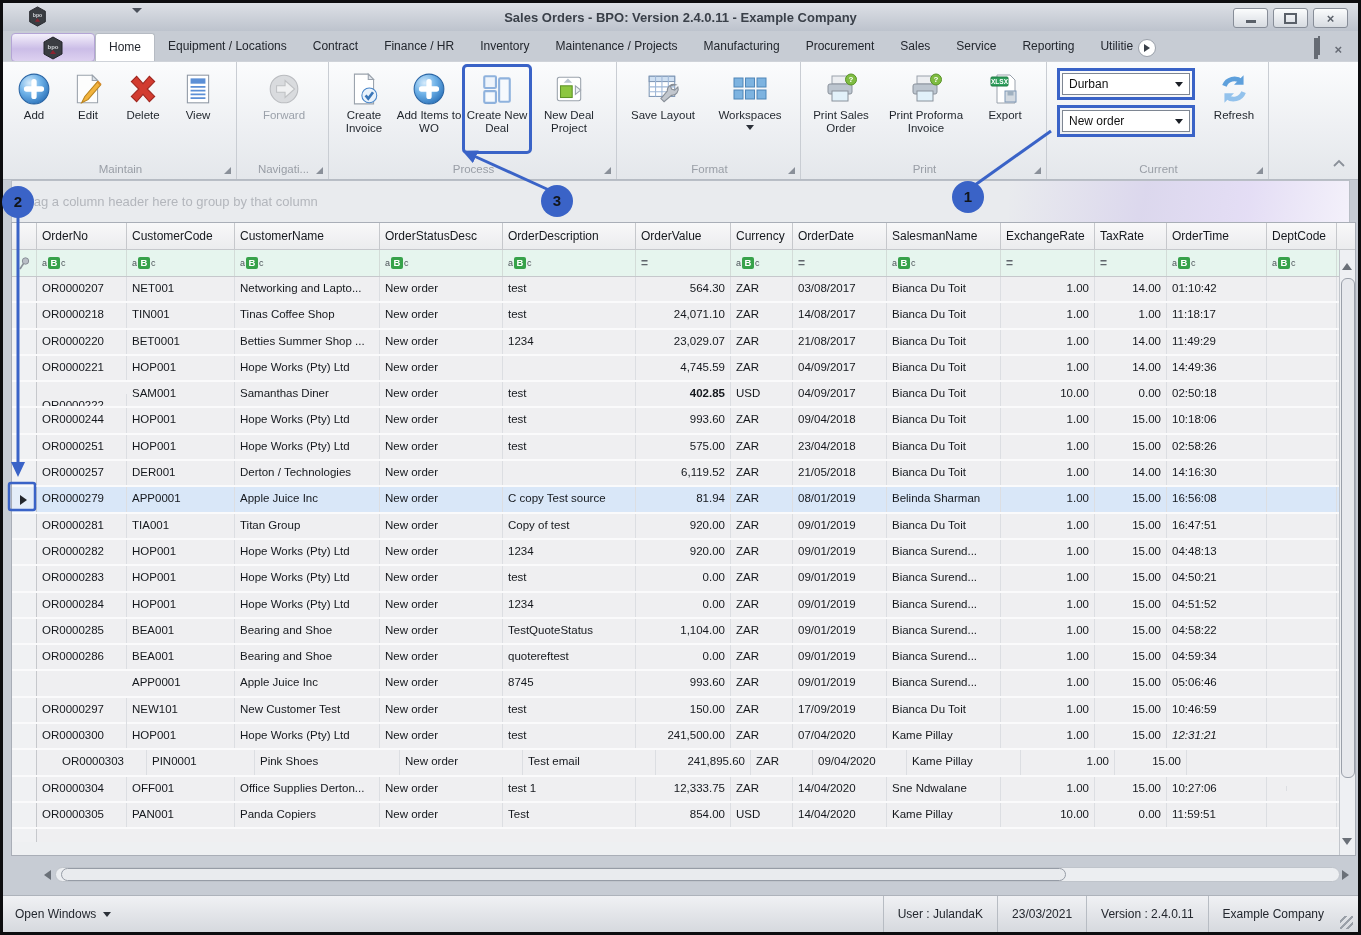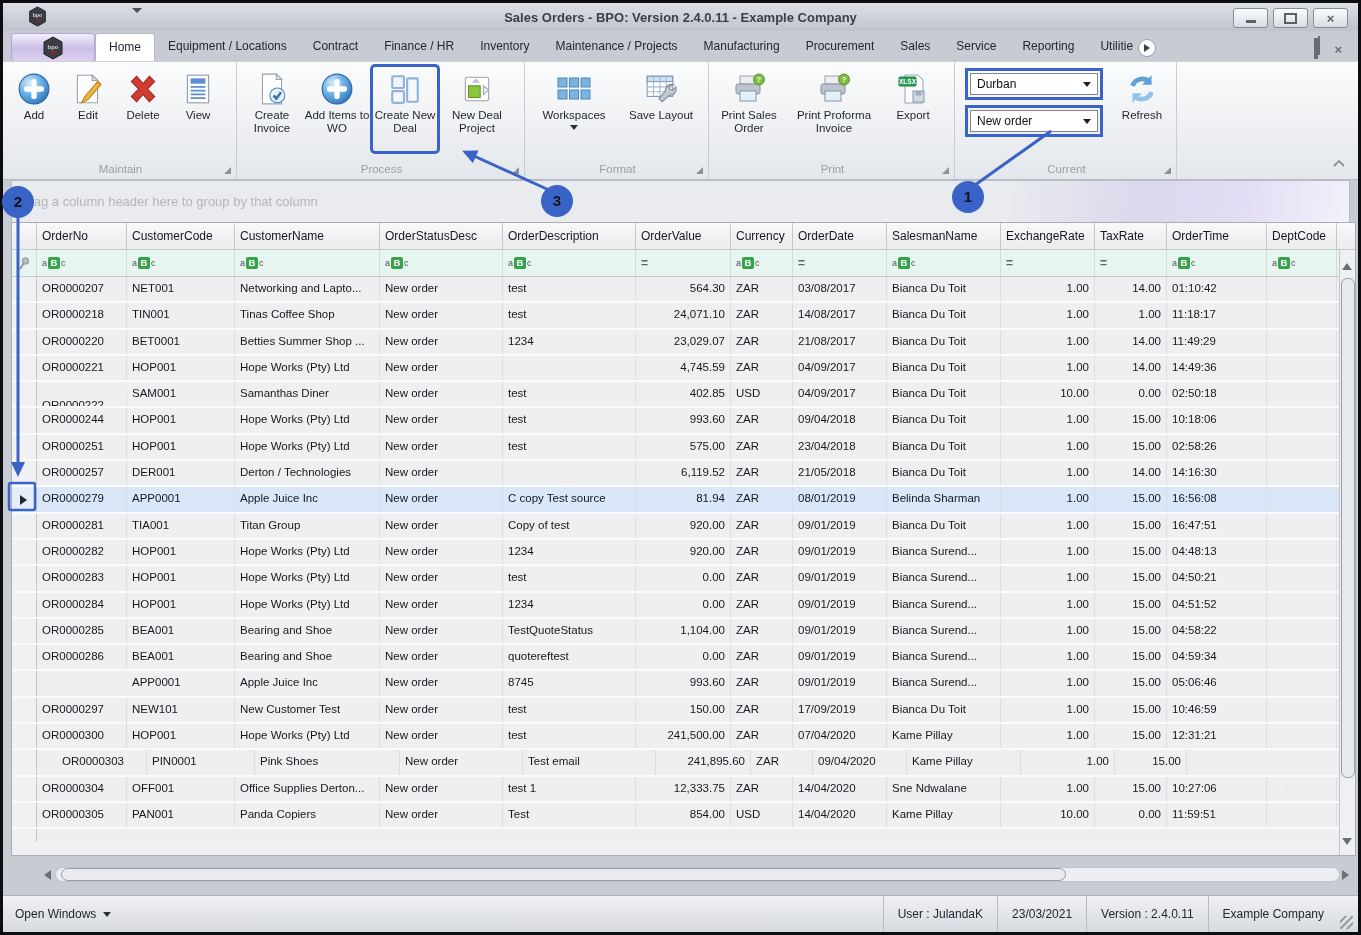--- a/index.html
+++ b/index.html
@@ -247,20 +247,37 @@
                 </svg>
               </div>
               <div class="rlabel">View</div>
             </div>
           </div>
           <div class="glabel">
             <div>Maintain</div>
             <div class="launcher"></div>
           </div>
         </div>
+        <div class="rgroup rg1">
+          <div class="rbtns">
+            <div class="rbtn disabled" style="width: 84px;">
+              <div class="ricon">
+                <svg viewBox="0 0 32 32">
+                  <circle cx="16" cy="16" r="13" fill="#d9dbde" stroke="#b9bbbf"></circle>
+                  <path d="M9 13h8V8l9 8-9 8v-5H9z" fill="#f0f1f2" stroke="#bfc1c4"></path>
+                </svg>
+              </div>
+              <div class="rlabel">Forward</div>
+            </div>
+          </div>
+          <div class="glabel">
+            <div>Navigati...</div>
+            <div class="launcher"></div>
+          </div>
+        </div>
         <div class="rgroup rg2">
           <div class="rbtns">
             <div class="rbtn" style="width: 60px;">
               <div class="ricon">
                 <svg viewBox="0 0 32 32">
                   <path d="M7 2h13l5 5v23H7z" fill="#fff" stroke="#9aa2ac"></path>
                   <path d="M20 2l5 5h-5z" fill="#e2e7ed" stroke="#9aa2ac"></path>
                   <circle cx="21" cy="22" r="7" fill="#eaf3fc" stroke="#4a86c8"></circle>
                   <path d="M17.5 22l2.5 3 4.5-6" stroke="#3a76b8" stroke-width="2.5" fill="none"></path>
                 </svg>
@@ -305,46 +322,46 @@
               <div class="rlabel">New Deal Project</div>
             </div>
           </div>
           <div class="glabel">
             <div>Process</div>
             <div class="launcher"></div>
           </div>
         </div>
         <div class="rgroup rg3">
           <div class="rbtns">
+            <div class="rbtn" style="width: 82px;">
+              <div class="ricon">
+                <svg viewBox="0 0 32 32">
+                  <rect x="3" y="4" width="24" height="19" fill="#fff" stroke="#7f97b5"></rect>
+                  <rect x="3" y="4" width="24" height="5" fill="#cfe0f2" stroke="#7f97b5"></rect>
+                  <path d="M3 14h24M3 18.5h24M9 4v19M15 4v19M21 4v19" stroke="#9fb8d8"></path>
+                  <path d="M28 12a6 6 0 00-8 6l-6 7 3 3 7-6a6 6 0 006-8l-3 3-3-1-1-3z" fill="#c2c7ce" stroke="#868d96"></path>
+                </svg>
+              </div>
+              <div class="rlabel">Save Layout</div>
+            </div>
             <div class="rbtn" style="width: 88px;">
               <div class="ricon">
                 <svg viewBox="0 0 34 24">
                   <g fill="#7db3e0" stroke="#4f86b8">
                     <rect x="1" y="1" width="9" height="9"></rect>
                     <rect x="12.5" y="1" width="9" height="9"></rect>
                     <rect x="24" y="1" width="9" height="9"></rect>
                     <rect x="1" y="13" width="9" height="9"></rect>
                     <rect x="12.5" y="13" width="9" height="9"></rect>
                     <rect x="24" y="13" width="9" height="9"></rect>
                   </g>
                 </svg>
               </div>
               <div class="rlabel">Workspaces</div>
               <div class="dd-tri"></div>
-            </div>
-            <div class="rbtn" style="width: 82px;">
-              <div class="ricon">
-                <svg viewBox="0 0 32 32">
-                  <rect x="3" y="4" width="24" height="19" fill="#fff" stroke="#7f97b5"></rect>
-                  <rect x="3" y="4" width="24" height="5" fill="#cfe0f2" stroke="#7f97b5"></rect>
-                  <path d="M3 14h24M3 18.5h24M9 4v19M15 4v19M21 4v19" stroke="#9fb8d8"></path>
-                  <path d="M28 12a6 6 0 00-8 6l-6 7 3 3 7-6a6 6 0 006-8l-3 3-3-1-1-3z" fill="#c2c7ce" stroke="#868d96"></path>
-                </svg>
-              </div>
-              <div class="rlabel">Save Layout</div>
             </div>
           </div>
           <div class="glabel">
             <div>Format</div>
             <div class="launcher"></div>
           </div>
         </div>
         <div class="rgroup rg4">
           <div class="rbtns">
             <div class="rbtn" style="width: 70px;">
@@ -608,21 +625,21 @@
           <div class="cell" style="width: 70px;"></div>
           <div class="cell fill"></div>
         </div>
         <div class="grow">
           <div class="cell ind"></div>
           <div class="cell" style="width: 90px; margin-top: 12px;">OR0000222</div>
           <div class="cell" style="width: 108px;">SAM001</div>
           <div class="cell" style="width: 145px;">Samanthas Diner</div>
           <div class="cell" style="width: 123px;">New order</div>
           <div class="cell" style="width: 133px;">test</div>
-          <div class="cell r" style="width: 95px;">402.85</div>
+          <div class="cell r" style="width: 95px; font-weight: bold;">402.85</div>
           <div class="cell" style="width: 62px;">USD</div>
           <div class="cell" style="width: 94px;">04/09/2017</div>
           <div class="cell" style="width: 114px;">Bianca Du Toit</div>
           <div class="cell r" style="width: 94px;">10.00</div>
           <div class="cell r" style="width: 72px;">0.00</div>
           <div class="cell" style="width: 100px;">02:50:18</div>
           <div class="cell" style="width: 70px;"></div>
           <div class="cell fill"></div>
         </div>
         <div class="grow">
@@ -837,21 +854,21 @@
           <div class="cell" style="width: 108px;">HOP001</div>
           <div class="cell" style="width: 145px;">Hope Works (Pty) Ltd</div>
           <div class="cell" style="width: 123px;">New order</div>
           <div class="cell" style="width: 133px;">test</div>
           <div class="cell r" style="width: 95px;">241,500.00</div>
           <div class="cell" style="width: 62px;">ZAR</div>
           <div class="cell" style="width: 94px;">07/04/2020</div>
           <div class="cell" style="width: 114px;">Kame Pillay</div>
           <div class="cell r" style="width: 94px;">1.00</div>
           <div class="cell r" style="width: 72px;">15.00</div>
-          <div class="cell" style="width: 100px;">12:31:21</div>
+          <div class="cell" style="width: 100px; font-style: italic;">12:31:21</div>
           <div class="cell" style="width: 70px;"></div>
           <div class="cell fill"></div>
         </div>
         <div class="grow">
           <div class="cell ind"></div>
           <div class="cell" style="width: 90px; margin-left: 20px;">OR0000303</div>
           <div class="cell" style="width: 108px;">PIN0001</div>
           <div class="cell" style="width: 145px;">Pink Shoes</div>
           <div class="cell" style="width: 123px;">New order</div>
           <div class="cell" style="width: 133px;">Test email</div>

